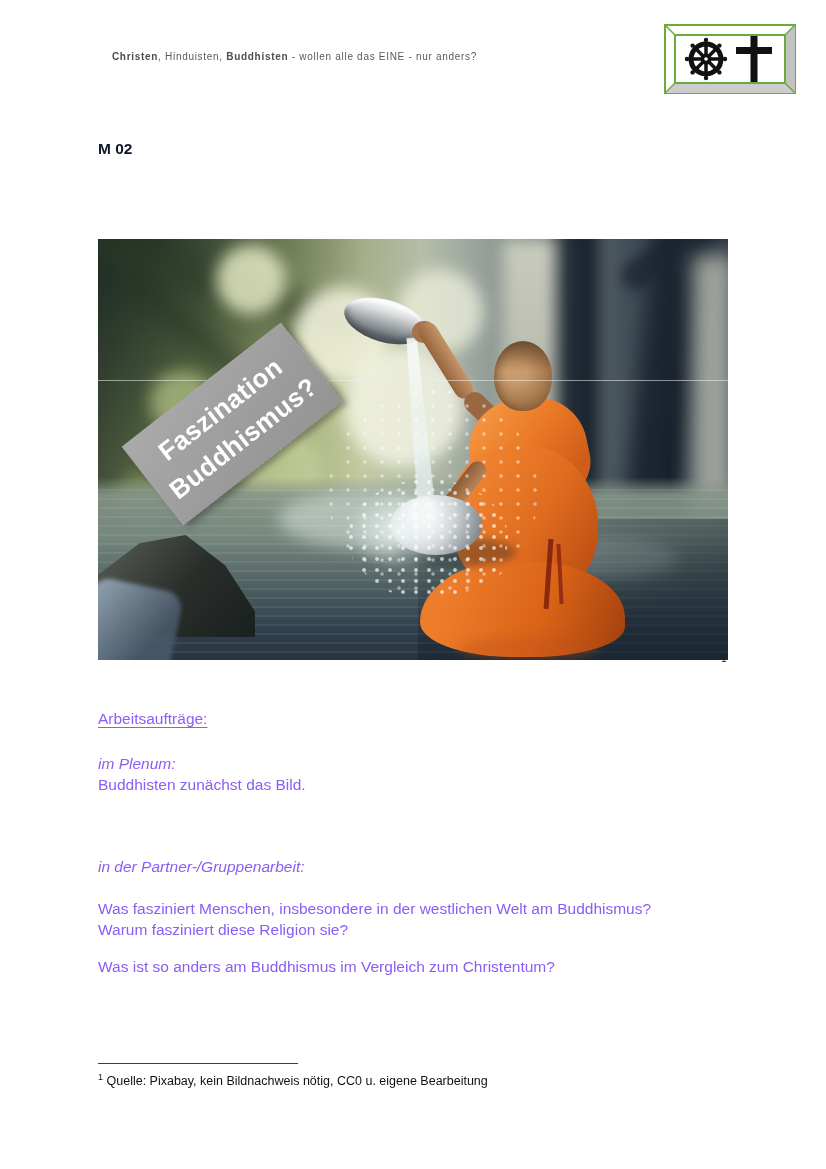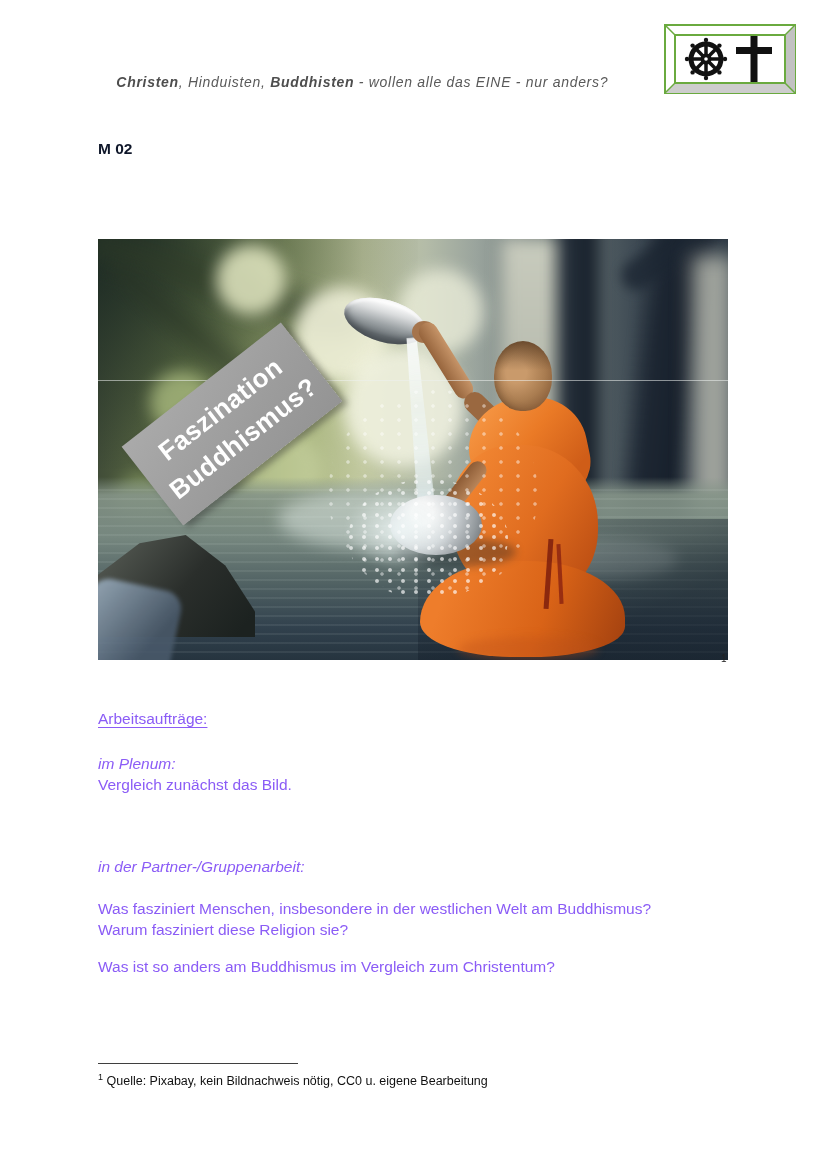--- a/index.html
+++ b/index.html
@@ -1,21 +1,21 @@
 <!DOCTYPE html>
 <html><head>
 <meta charset="utf-8">
 <style>
   html,body{margin:0;padding:0;background:#ffffff;}
   .page{position:relative;width:826px;height:1169px;background:#ffffff;overflow:hidden;
         font-family:"Liberation Sans",sans-serif;color:#1c1c1c;}
   .abs{position:absolute;}
 
   
-  .header{left:98px;top:58px;font-size:14px;letter-spacing:0.7px;color:#595959;white-space:pre;font-style:italic;}
+  .header{left:98px;top:40px;font-size:10px;letter-spacing:0.7px;color:#595959;white-space:pre;}
   .header .b{font-weight:700;color:#4e4e4e;}
 
   
   .logo{left:664px;top:24px;width:132px;height:70px;}
 
   
   .doc-code{left:98px;top:140px;font-size:15.5px;font-weight:700;color:#0f172a;text-align:center;}
 
   
   .photo{left:98px;top:239px;width:630px;height:421px;overflow:hidden;background:#6e7a60;}
@@ -222,21 +222,21 @@
     <div class="banner">
       <div>Faszination</div>
       <div>Buddhismus?</div>
     </div>
   </div>
 
   <div class="abs photo-ref">1</div>
 
   <div class="abs t t-heading">Arbeitsaufträge:</div>
   <div class="abs t t-pl">im Plenum:</div>
-  <div class="abs t t-p1">Vergleich zunächst das Bild.</div>
+  <div class="abs t t-p1">Buddhisten zunächst das Bild.</div>
   <div class="abs t t-gl">in der Partner-/Gruppenarbeit:</div>
   <div class="abs t t-g2">Was fasziniert Menschen, insbesondere in der westlichen Welt am Buddhismus?</div>
   <div class="abs t t-g3">Warum fasziniert diese Religion sie?</div>
   <div class="abs t t-final">Was ist so anders am Buddhismus im Vergleich zum Christentum?</div>
 
   <div class="abs fn-rule"></div>
   <div class="abs fn">
     <sup>1</sup>
     <span>Quelle: Pixabay, kein Bildnachweis nötig, CC0 u. eigene Bearbeitung</span>
   </div>

